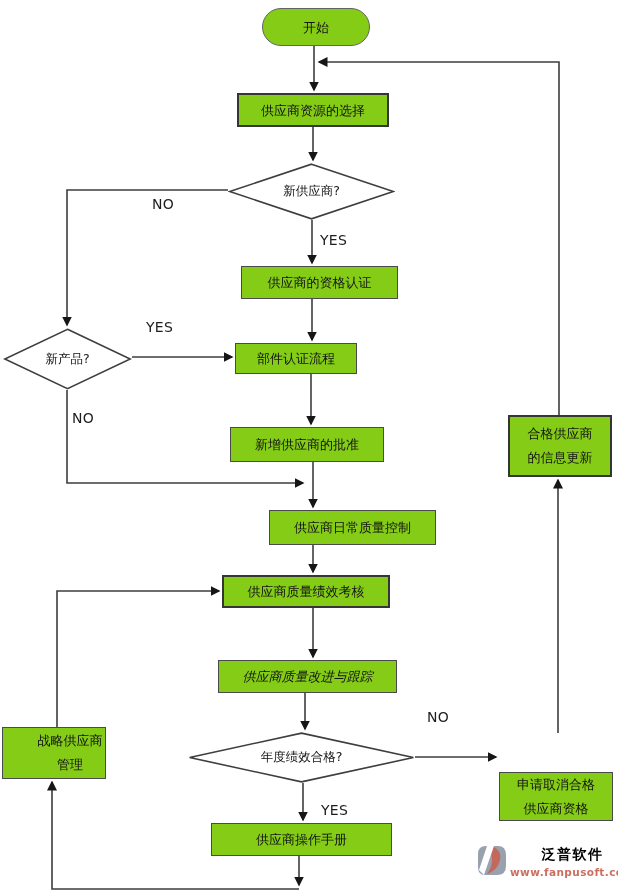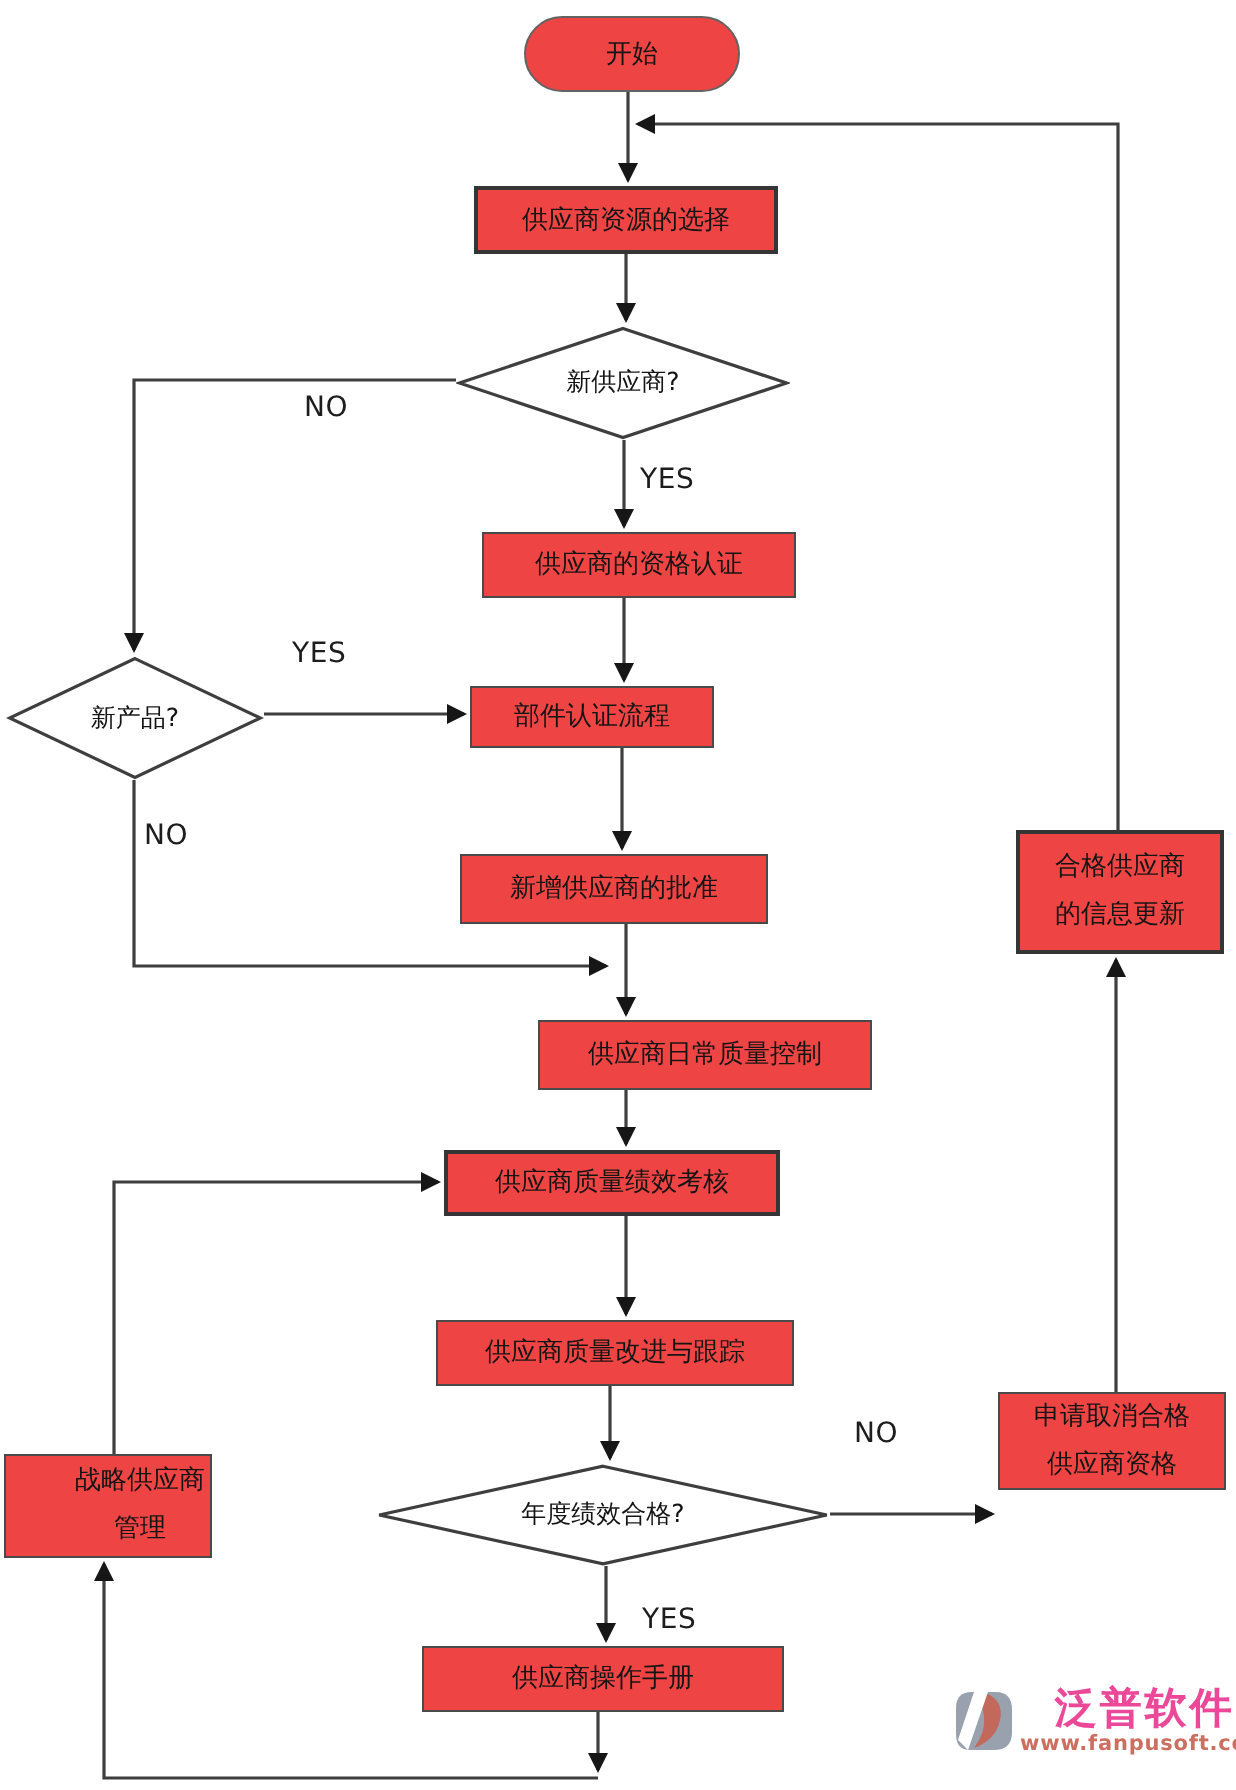--- a/index.html
+++ b/index.html
@@ -2,37 +2,37 @@
 <html><head>
 <meta charset="utf-8">
 <style>
   html,body{margin:0;padding:0;background:#fff;}
   #canvas{
     position:relative;width:618px;height:895px;background:#ffffff;overflow:hidden;
     font-family:"DejaVu Sans","Liberation Sans",sans-serif;color:#111;
   }
   #wires{position:absolute;left:0;top:0;width:618px;height:895px;pointer-events:none;}
   .node{
-    position:absolute;background:#ef4444;border:1.5px solid #4a4a4a;box-sizing:border-box;
+    position:absolute;background:#84cc16;border:1.5px solid #4a4a4a;box-sizing:border-box;
     display:flex;flex-direction:column;align-items:center;justify-content:center;
     text-align:center;font-size:13px;line-height:17px;color:#141414;z-index:2;
   }
   .node.thick{border-width:2px;border-color:#353535;}
   .start{border-radius:19px;border-color:#636363;}
   .two-line span{display:block;line-height:24px;}
   .diamond{position:absolute;z-index:2;}
   .diamond svg{position:absolute;left:0;top:0;width:100%;height:100%;}
   .dlabel{
     position:absolute;left:0;top:0;right:0;bottom:0;display:flex;align-items:center;justify-content:center;
     font-size:12.5px;color:#141414;text-align:center;
   }
   .elabel{position:absolute;font-size:14px;color:#1d1d1d;z-index:3;letter-spacing:.3px;text-align:right;}
   .logo{position:absolute;left:474px;top:842px;display:flex;align-items:center;z-index:4;}
   .logo-text{margin-left:2px;display:flex;flex-direction:column;align-items:center;}
-  .logo-brand{font-size:21px;font-weight:bold;color:#ec4899;letter-spacing:1.5px;line-height:24px;}
+  .logo-brand{font-size:14px;font-weight:bold;color:#000000;letter-spacing:1.5px;line-height:24px;}
   .logo-url{font-size:10.5px;font-weight:bold;color:#cc6f61;line-height:12px;letter-spacing:.4px;}
 </style>
 </head>
 <body>
 
 <div id="canvas">
 
   <svg id="wires" viewBox="0 0 618 895">
     <defs>
       <marker id="arr" markerUnits="userSpaceOnUse" markerWidth="10" markerHeight="10" refX="8.5" refY="5" orient="auto">
@@ -97,21 +97,21 @@
   </div>
 
   <div class="node" style="left:225px;top:510px;width:167px;height:35px;margin-left:44px;">
     <span>供应商日常质量控制</span>
   </div>
 
   <div class="node thick" style="left:222px;top:575px;width:168px;height:33px;text-align:center;">
     <span>供应商质量绩效考核</span>
   </div>
 
-  <div class="node" style="left:218px;top:660px;width:179px;height:33px;">
+  <div class="node" style="left:218px;top:660px;width:179px;height:33px;font-style:italic;">
     <span>供应商质量改进与跟踪</span>
   </div>
 
   <div class="diamond" style="left:188px;top:732px;width:227px;height:51px;">
     <svg viewBox="0 0 227 51" preserveAspectRatio="none">
       <polygon points="113.5,1.1 225.4,25.5 113.5,49.9 1.6,25.5" fill="#ffffff" stroke="#3e3e3e" stroke-width="1.6"></polygon>
     </svg>
     <span class="dlabel">年度绩效合格?</span>
   </div>
 
@@ -122,21 +122,21 @@
   <div class="node two-line" style="left:2px;top:727px;width:104px;height:52px;padding-left:32px;">
     <span>战略供应商</span>
     <span>管理</span>
   </div>
 
   <div class="node two-line thick" style="left:508px;top:415px;width:104px;height:62px;">
     <span>合格供应商</span>
     <span>的信息更新</span>
   </div>
 
-  <div class="node two-line" style="left:499px;top:696px;width:114px;height:49px;">
+  <div class="node two-line" style="left:499px;top:772px;width:114px;height:49px;">
     <span>申请取消合格</span>
     <span>供应商资格</span>
   </div>
 
   <div class="elabel" style="left:152px;top:196px;">NO</div>
   <div class="elabel" style="left:320px;top:232px;">YES</div>
   <div class="elabel" style="left:146px;top:319px;">YES</div>
   <div class="elabel" style="left:72px;top:410px;">NO</div>
   <div class="elabel" style="left:427px;top:709px;">NO</div>
   <div class="elabel" style="left:321px;top:802px;">YES</div>

